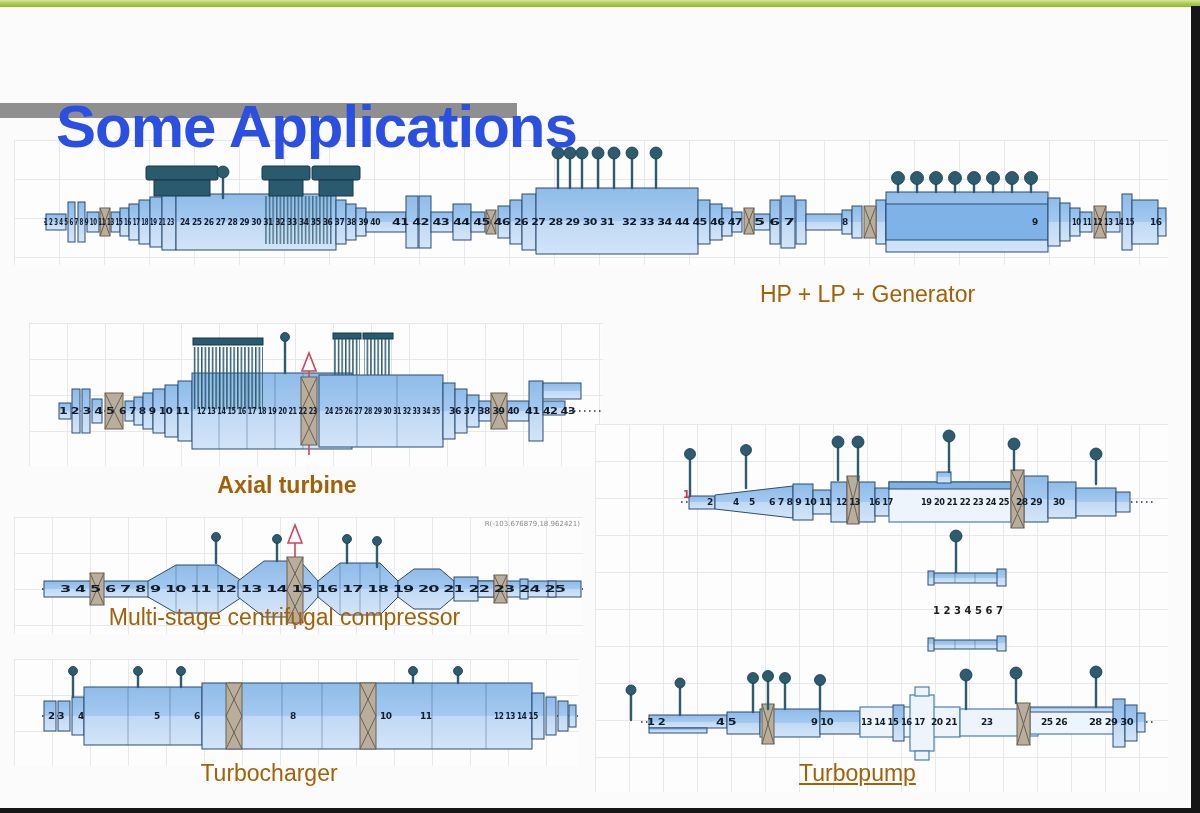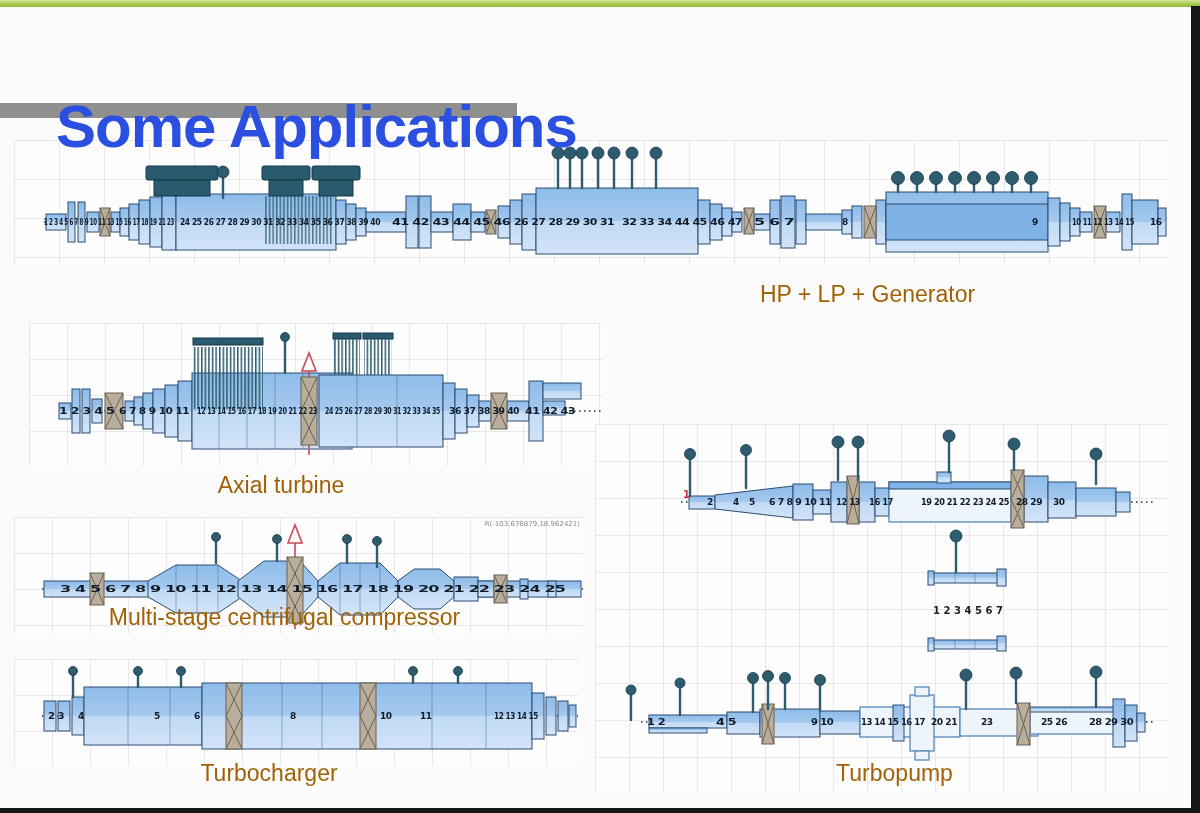--- a/index.html
+++ b/index.html
@@ -16,24 +16,24 @@
        background-image:linear-gradient(#e8e8ec 1px,transparent 1px),
                         linear-gradient(90deg,#e8e8ec 1px,transparent 1px);
        background-size:45px 39px;padding-left:28px;}
   #panel-top{left:14px;top:140px;width:1126px;height:125px;}
   #panel-axial{left:13px;top:323px;width:546px;height:143px;background-size:38px 36px;margin-left:16px;}
   #panel-comp{left:14px;top:517px;width:541px;height:117px;background-size:38px 36px;}
   #panel-turbo{left:14px;top:659px;width:536px;height:107px;background-size:38px 36px;text-decoration:underline;}
   #panel-pump{left:595px;top:424px;width:545px;height:368px;background-size:34px 37px;}
   .caption{position:absolute;font-size:23px;color:#a16207;text-align:center;white-space:nowrap;}
   #cap-top{left:595px;top:281px;width:545px;}
-  #cap-axial{left:8px;top:472px;width:546px;}
+  #cap-axial{left:14px;top:472px;width:546px;font-weight:bold;}
   #cap-comp{left:14px;top:604px;width:541px;}
   #cap-turbo{left:1px;top:760px;width:536px;}
-  #cap-pump{left:622px;top:760px;width:545px;}
+  #cap-pump{left:585px;top:760px;width:545px;text-decoration:underline;}
   svg{display:block;}
   .sh{fill:url(#shaftGrad);stroke:#2b4d72;stroke-width:1;}
   .shd{fill:#7fb2e6;stroke:#2b4d72;stroke-width:1;}
   .hollow{fill:#edf4fc;stroke:#4a7fb5;stroke-width:1.2;}
   .mass{fill:#2a5a6d;stroke:#143848;stroke-width:1;}
   .pin-stem{stroke:#2d5c6e;stroke-width:2.4;stroke-linecap:round;}
   .pin-head{fill:#2d5c6e;stroke:#16394a;stroke-width:0.8;}
   .brg{fill:#b9ae9c;stroke:#6a6152;stroke-width:1;}
   .brgx{stroke:#6a6152;stroke-width:1;fill:none;}
   .cl{stroke:#1d2e40;stroke-width:1.6;stroke-dasharray:1.5 3.5;fill:none;}

